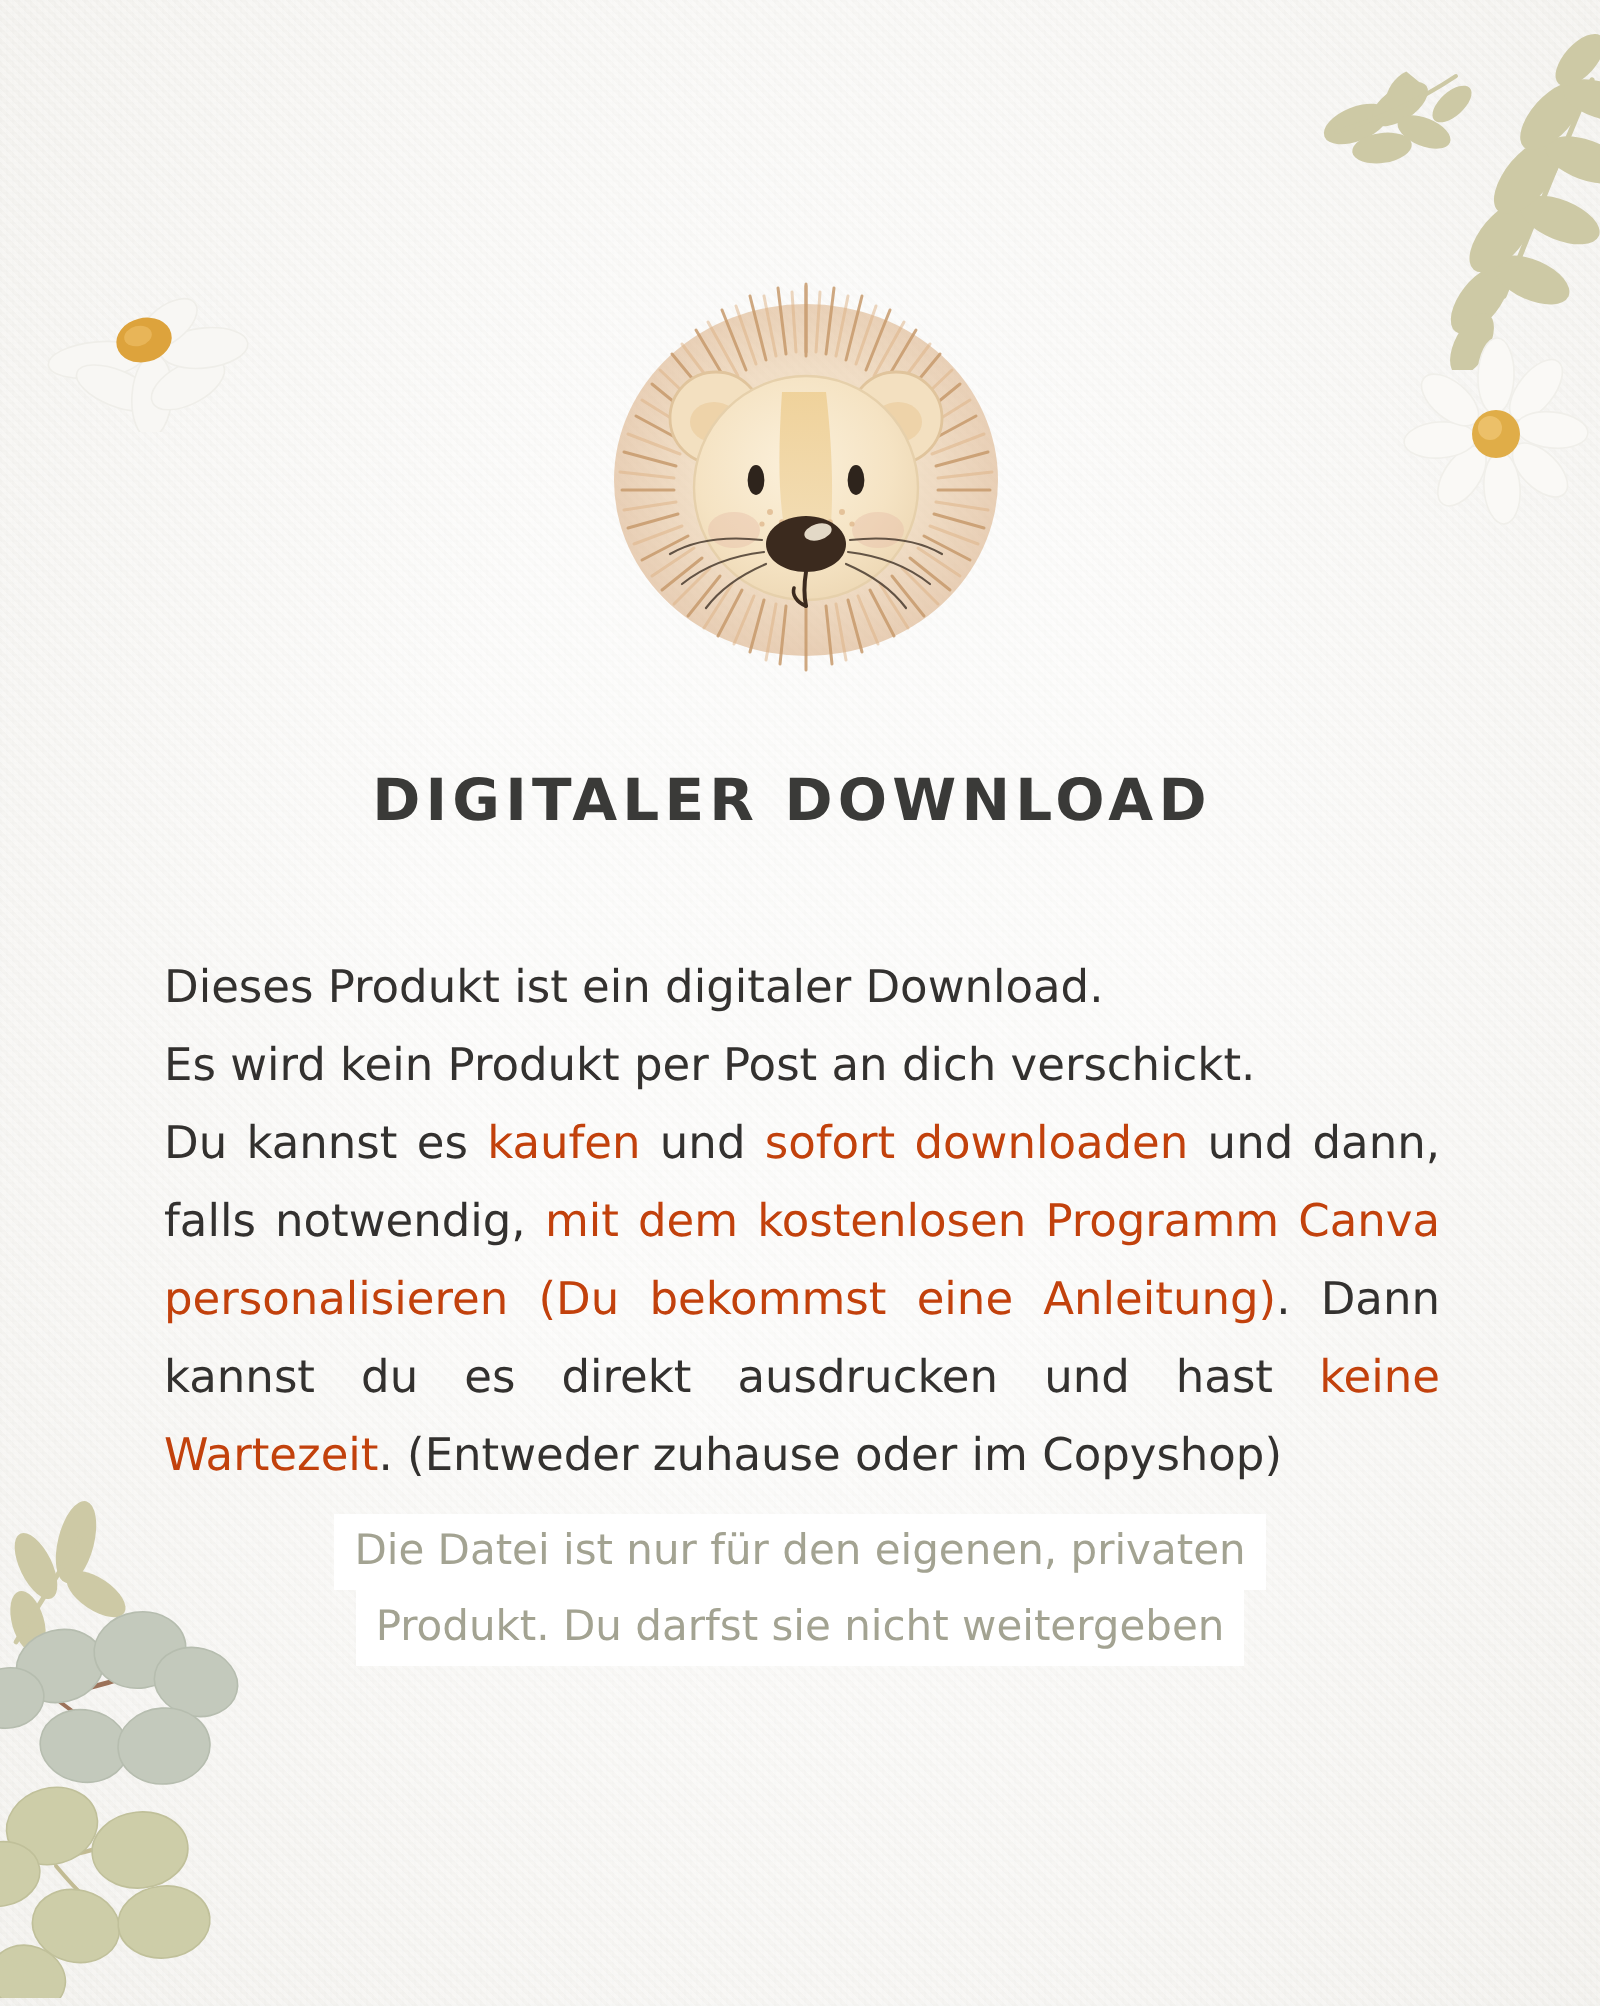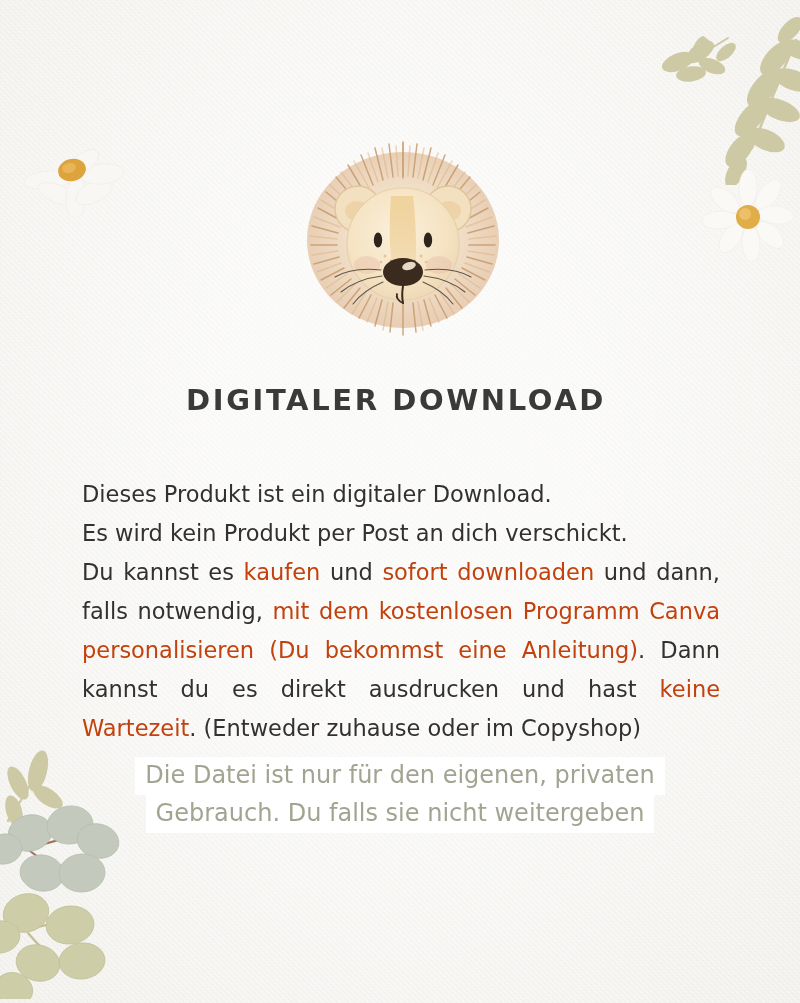--- a/index.html
+++ b/index.html
@@ -91,21 +91,21 @@
   .paragraph .l2 { display: block; text-align: left; }
   .sage { color: #c2410c; }
 
   .notice {
     position: absolute;
     top: 757px;
     left: 0;
     width: 800px;
     text-align: center;
     font-family: "DejaVu Sans", sans-serif;
-    font-size: 24px;
+    font-size: 21px;
     line-height: 31px;
     color: #a3a392;
   }
   .notice .nline {
     display: inline-block;
     background: #ffffff;
     padding: 3px 10px 4px 10px;
     margin: 0;
   }
   .notice .nrow { display: block; }
@@ -356,16 +356,16 @@
   <div class="heading">DIGITALER DOWNLOAD</div>
 
   <div class="paragraph">
     <span class="l1">Dieses Produkt ist ein digitaler Download.</span>
     <span class="l2">Es wird kein Produkt per Post an dich verschickt.</span>
     <span>Du kannst es </span><span class="sage">kaufen</span><span> und </span><span class="sage">sofort downloaden</span><span> und dann, falls notwendig, </span><span class="sage">mit dem kostenlosen Programm Canva personalisieren (Du bekommst eine Anleitung)</span><span>. Dann kannst du es direkt ausdrucken und hast </span><span class="sage">keine Wartezeit</span><span>. (Entweder zuhause oder im Copyshop)</span>
   </div>
 
   <div class="notice">
     <span class="nrow"><span class="nline">Die Datei ist nur für den eigenen, privaten</span></span>
-    <span class="nrow"><span class="nline">Gebrauch. Du falls sie nicht weitergeben</span></span>
+    <span class="nrow"><span class="nline">Produkt. Du darfst sie nicht weitergeben</span></span>
   </div>
 
 </div>
 
 </body></html>

